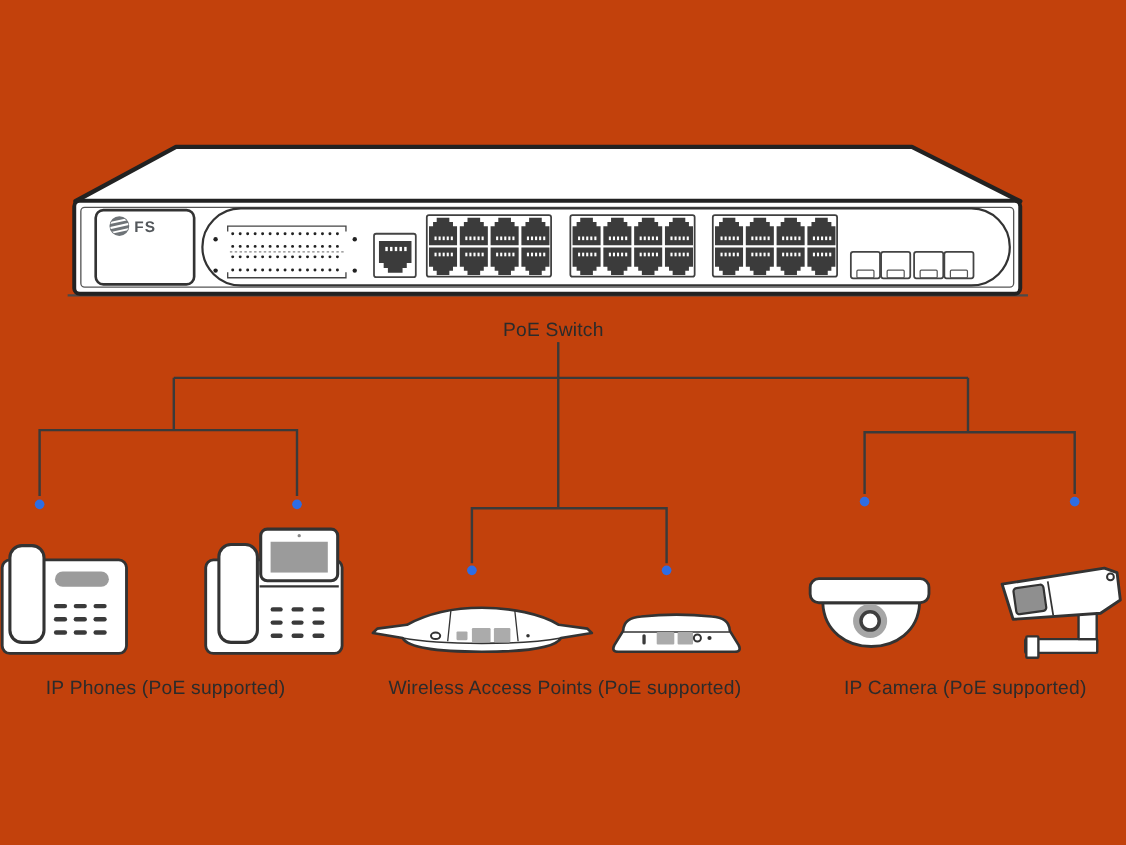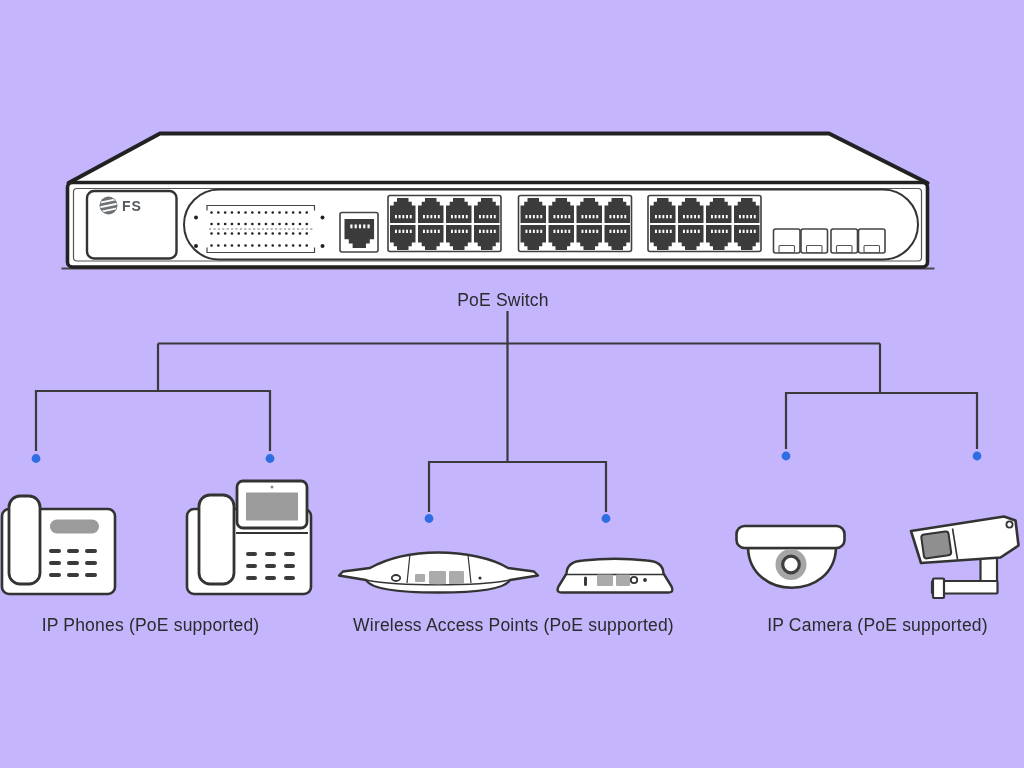--- a/index.html
+++ b/index.html
@@ -1,16 +1,16 @@
 <!DOCTYPE html>
 <html><head>
 <meta charset="utf-8">
 <style>
   html,body{margin:0;padding:0;background:#ffffff;}
-  .canvas{position:relative;width:1024px;height:768px;background:#c4b5fd;overflow:hidden;
+  .canvas{position:relative;width:1024px;height:768px;background:#c2410c;overflow:hidden;
           font-family:"Liberation Sans", sans-serif;}
   svg{position:absolute;left:0;top:0;}
   text.diagram-label{font-family:"Liberation Sans", sans-serif;font-size:17.5px;fill:#2b2b2b;letter-spacing:.2px;}
   text.brand{font-family:"Liberation Sans", sans-serif;font-size:14px;font-weight:bold;fill:#53575b;letter-spacing:1px;}
 </style>
 </head>
 <body>
 
 <div class="canvas">
 <svg width="1024" height="768" viewBox="0 0 1024 768">

